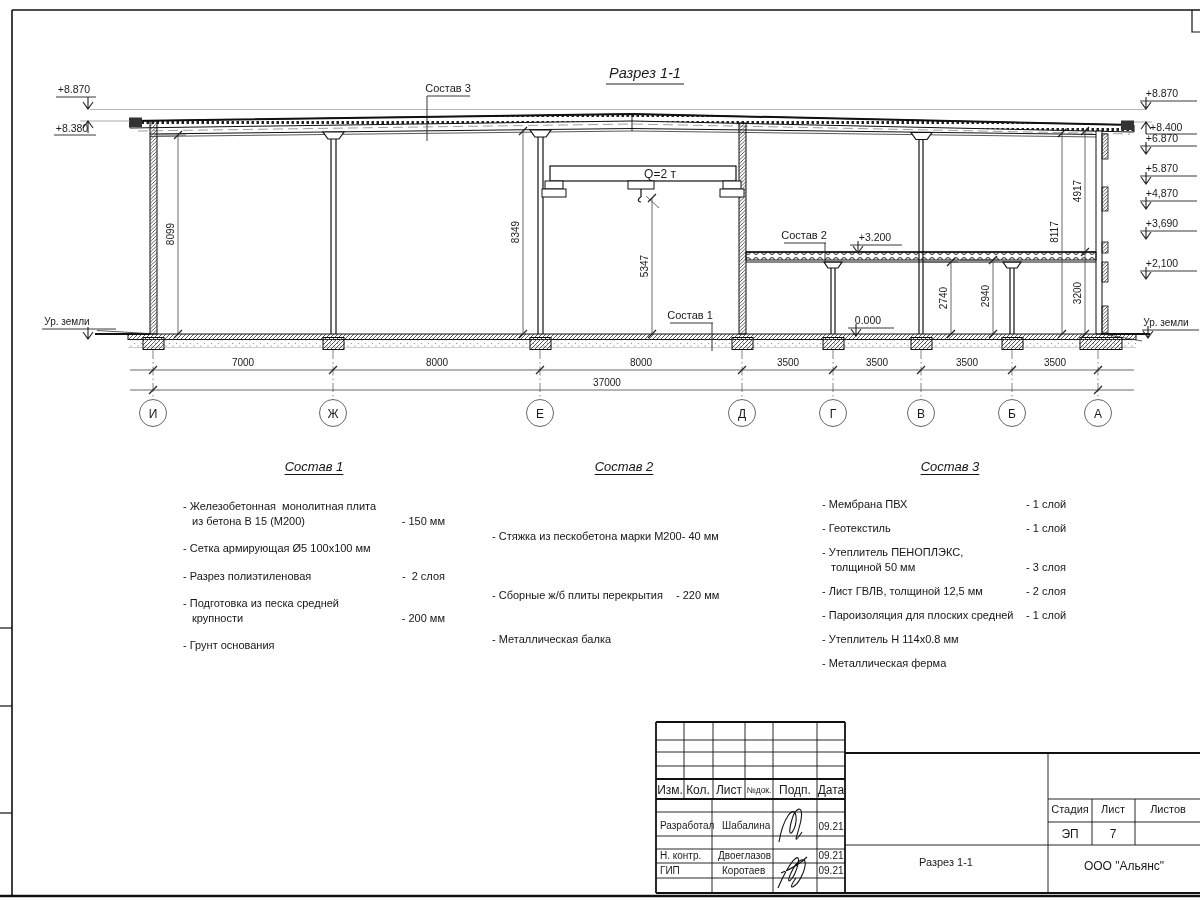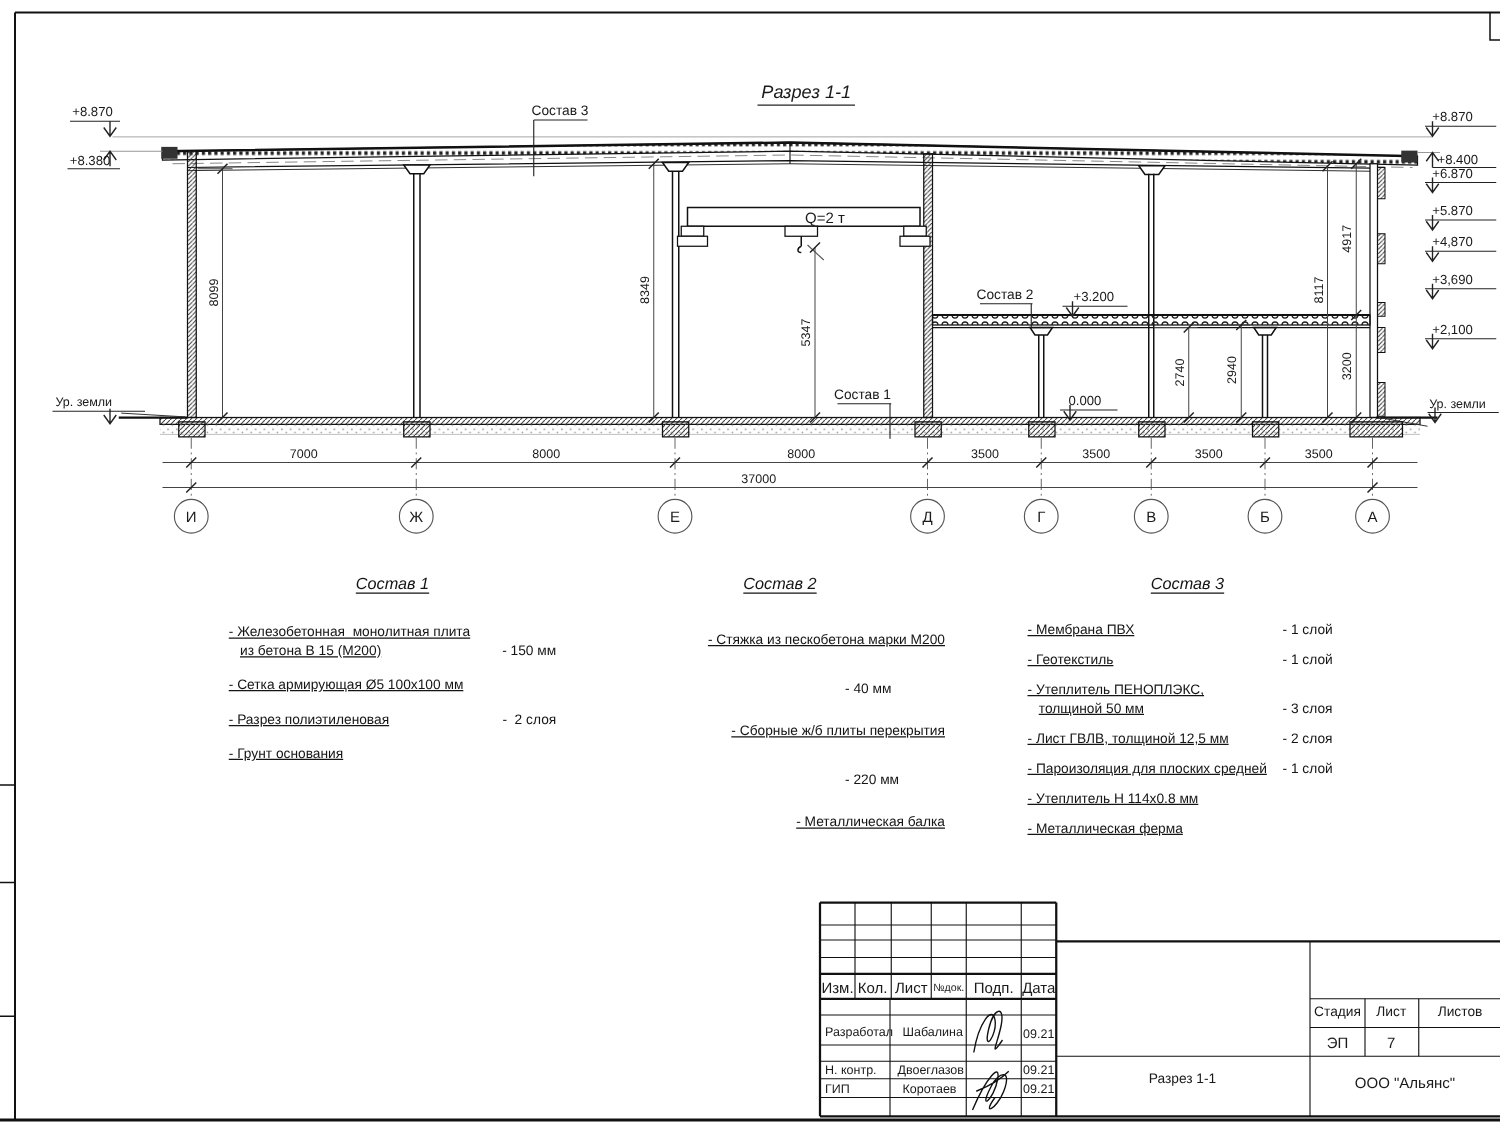--- a/index.html
+++ b/index.html
@@ -3,24 +3,24 @@
 <meta charset="utf-8">
 <style>
   html,body{margin:0;padding:0;}
   body{width:1200px;height:900px;position:relative;background:#ffffff;overflow:hidden;
        font-family:"Liberation Sans",sans-serif;color:#1a1a1a;}
   svg text{font-family:"Liberation Sans",sans-serif;fill:#1a1a1a;}
   .mat-list{position:absolute;font-size:11px;line-height:1.32;color:#151515;}
   .mat-title{font-style:italic;font-size:13px;text-align:center;margin-bottom:24px;}
   .mat-title span{text-decoration:underline;text-underline-offset:3px;}
   .mat-item{display:flex;align-items:flex-end;}
-  .mat-item .n{white-space:pre;padding-left:9px;text-indent:-9px;text-decoration:underline;}
+  .mat-item .n{white-space:pre;padding-left:9px;text-indent:-9px;}
   .mat-item .v{margin-left:auto;white-space:pre;text-align:left;}
   .l1 .mat-item{margin-bottom:13px;} .l1{width:262px;}
-  .l2 .mat-item{margin-bottom:20px;flex-direction:column;} .l2{width:264px;}
+  .l2 .mat-item{margin-bottom:20px;} .l2{width:264px;}
   .l2 .mat-title{margin-bottom:30px;}
   .l3 .mat-item{margin-bottom:9.5px;justify-content:space-between;} .l3{width:256px;}
   .l3 .mat-title{margin-bottom:22px;}
   .l1 .v{width:66px;text-align:right;} .l2 .v{width:80px;margin-top:24px;} .l3 .v{width:52px;}
 </style>
 </head>
 <body>
 
 
 
@@ -364,20 +364,25 @@
   </div>
   <div class="mat-item">
     <div class="n">- Сетка армирующая Ø5 100х100 мм</div>
     <div class="v"></div>
   </div>
   <div class="mat-item">
     <div class="n">- Разрез полиэтиленовая</div>
     <div class="v">-  2 слоя</div>
   </div>
   <div class="mat-item">
+    <div class="n">- Подготовка из песка средней
+крупности</div>
+    <div class="v">- 200 мм</div>
+  </div>
+  <div class="mat-item">
     <div class="n">- Грунт основания</div>
     <div class="v"></div>
   </div>
 </div>
 
 <div class="mat-list l2" style="left:492px;top:458px;">
   <div class="mat-title"><span>Состав 2</span></div>
   <div class="mat-item">
     <div class="n">- Стяжка из пескобетона марки М200</div>
     <div class="v">- 40 мм</div>

